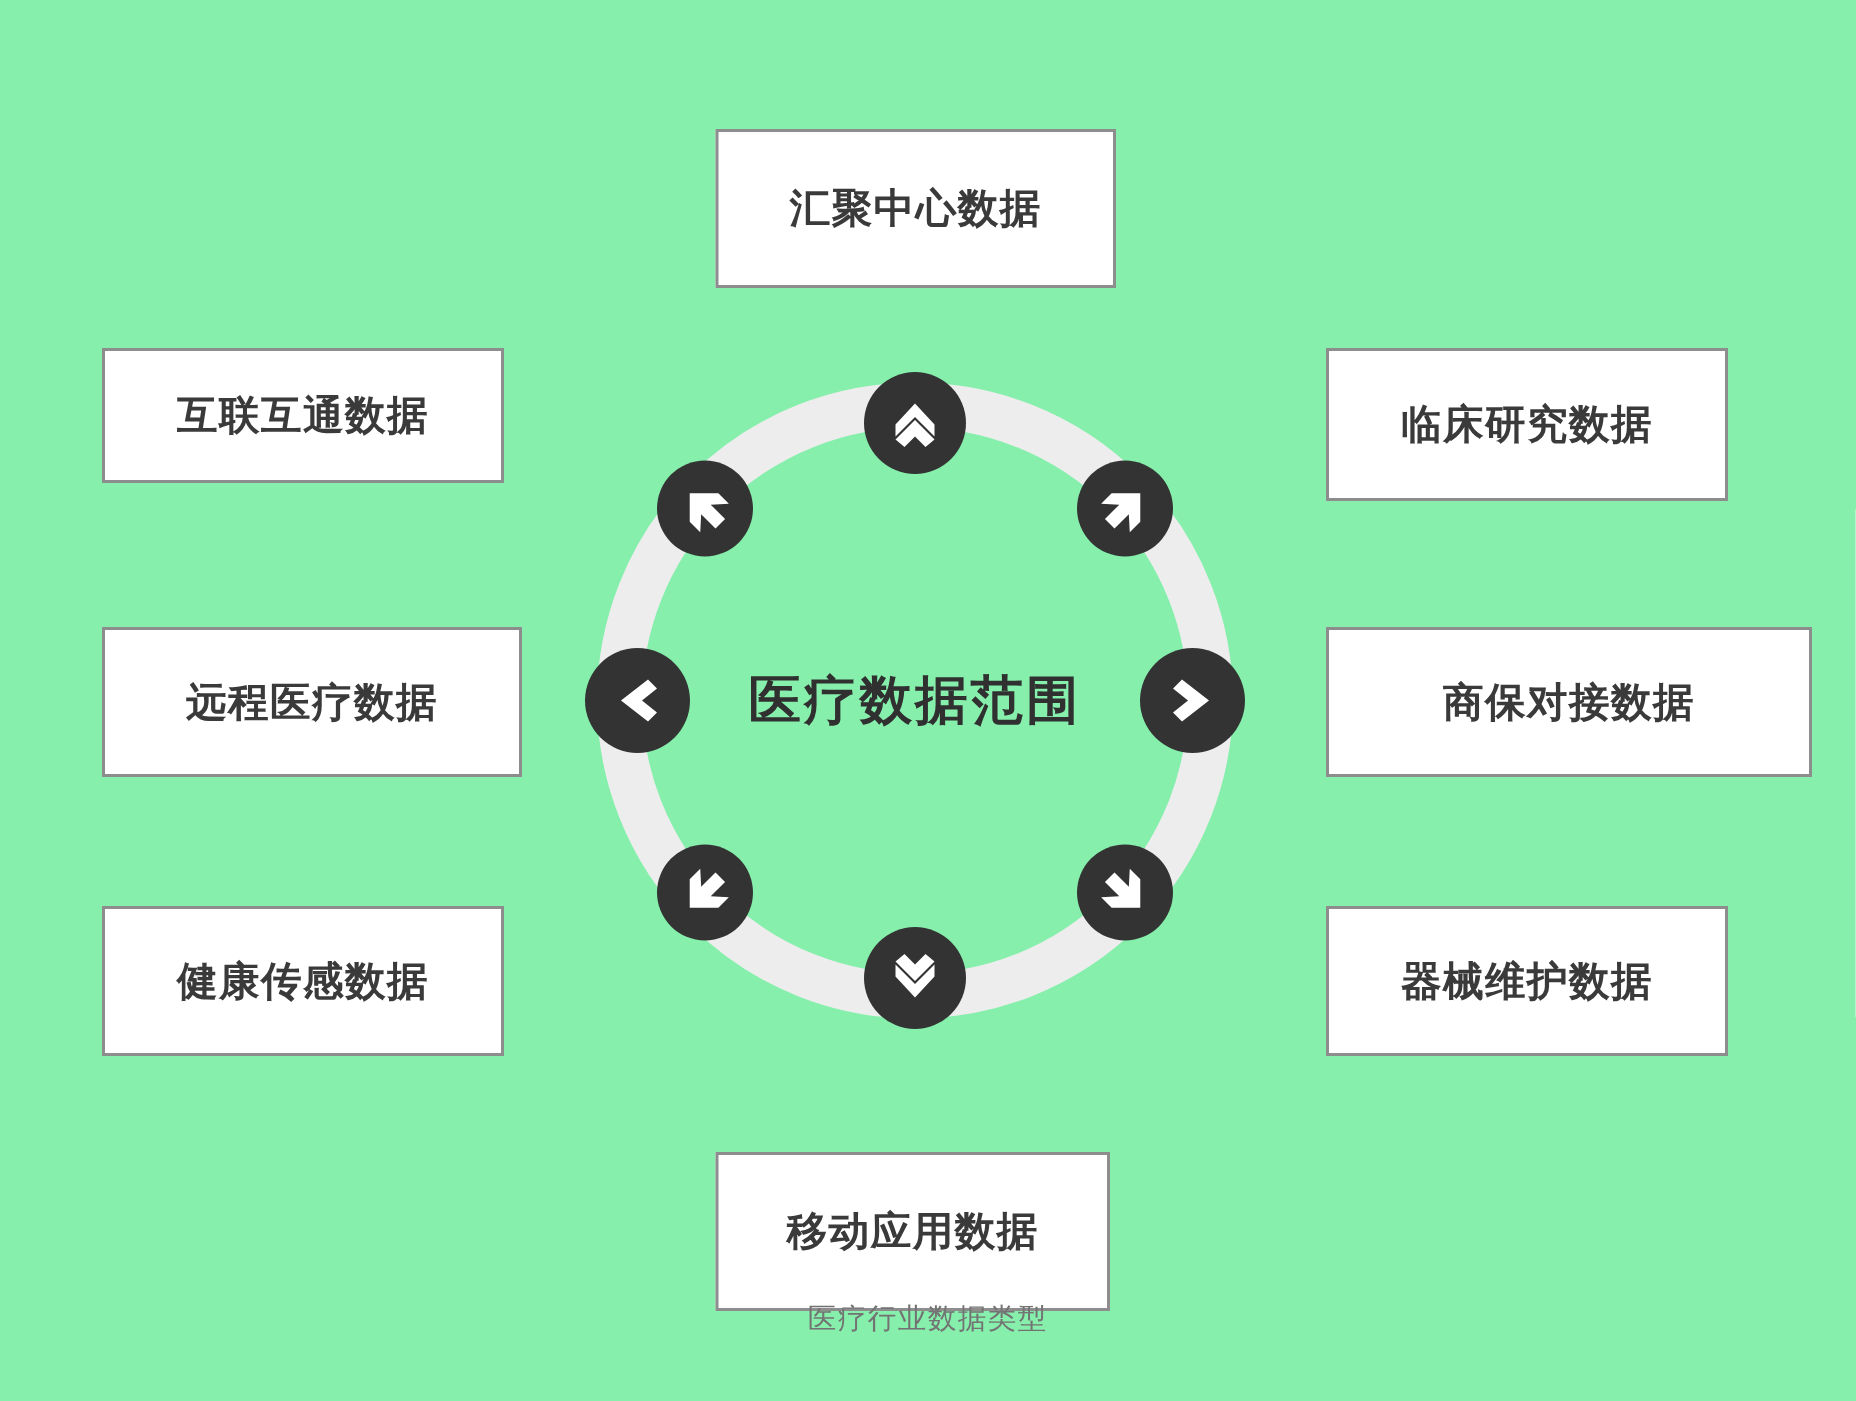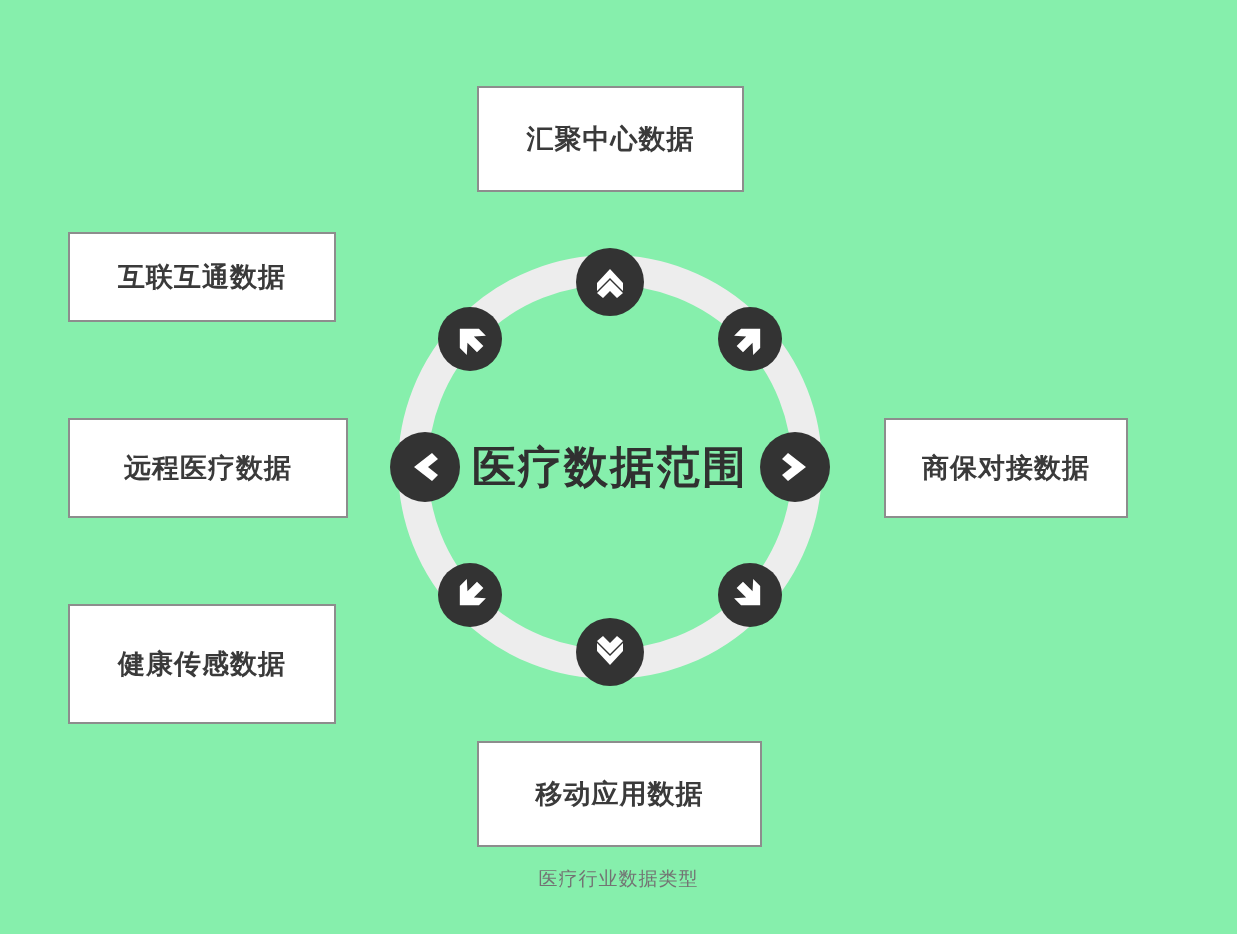--- a/index.html
+++ b/index.html
@@ -33,26 +33,26 @@
     font-size: 27px;
     font-weight: bold;
     color: #3a3a3a;
     letter-spacing: 1px;
     line-height: 1;
     white-space: nowrap;
   }
 
   
   .box-top      { left: 477px; top: 86px;  width: 267px; height: 106px; }
-  .box-bottom   { left: 477px; top: 741px; width: 285px; height: 106px; }
+  .box-bottom   { left: 477px; top: 768px; width: 263px; height: 106px; }
   .box-l1       { left: 68px;  top: 232px; width: 268px; height: 90px; }
   .box-l2       { left: 68px;  top: 418px; width: 280px; height: 100px; }
-  .box-l3       { left: 68px;  top: 604px; width: 268px; height: 120px; }
+  .box-l3       { left: 68px;  top: 604px; width: 268px; height: 100px; }
   .box-r1       { left: 884px; top: 232px; width: 268px; height: 102px; }
-  .box-r2       { left: 884px; top: 418px; width: 244px; height: 100px; }
+  .box-r2       { left: 884px; top: 418px; width: 324px; height: 100px; }
   .box-r3       { left: 884px; top: 604px; width: 268px; height: 100px; }
 
   
   #ring-wrap {
     position: absolute;
     left: 398px;
     top: 255px;
     width: 424px;
     height: 424px;
   }
@@ -65,21 +65,21 @@
     border-radius: 50%;
     border: 30px solid #ededed;
   }
   #center-text {
     position: absolute;
     left: 0;
     top: 50%;
     width: 100%;
     transform: translateY(-50%);
     text-align: center;
-    font-size: 44px;
+    font-size: 35px;
     font-weight: bold;
     color: #303030;
     letter-spacing: 2px;
     line-height: 1;
     white-space: nowrap;
   }
 
   
   .arrow-badge {
     position: absolute;
@@ -129,22 +129,28 @@
   <div class="node-box box-l1">
     <span class="node-label">互联互通数据</span>
   </div>
   <div class="node-box box-l2">
     <span class="node-label">远程医疗数据</span>
   </div>
   <div class="node-box box-l3">
     <span class="node-label">健康传感数据</span>
   </div>
 
+  <div class="node-box box-r1">
+    <span class="node-label">临床研究数据</span>
+  </div>
   <div class="node-box box-r2">
     <span class="node-label">商保对接数据</span>
+  </div>
+  <div class="node-box box-r3">
+    <span class="node-label">器械维护数据</span>
   </div>
 
   <div class="node-box box-bottom">
     <span class="node-label">移动应用数据</span>
   </div>
 
   <div id="ring-wrap">
     <div id="ring"></div>
     <div id="center-text">医疗数据范围</div>
 

